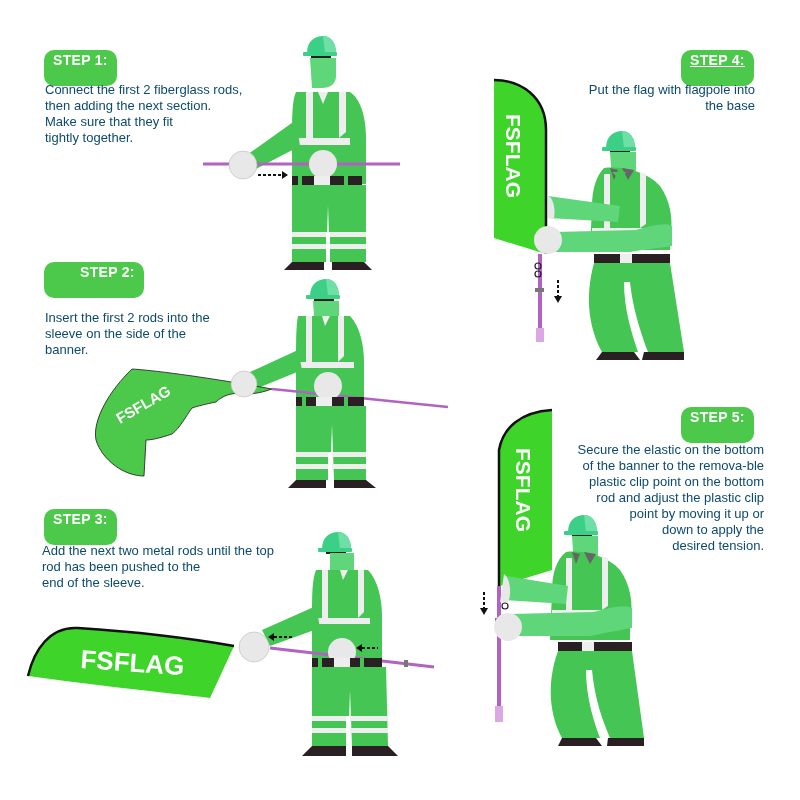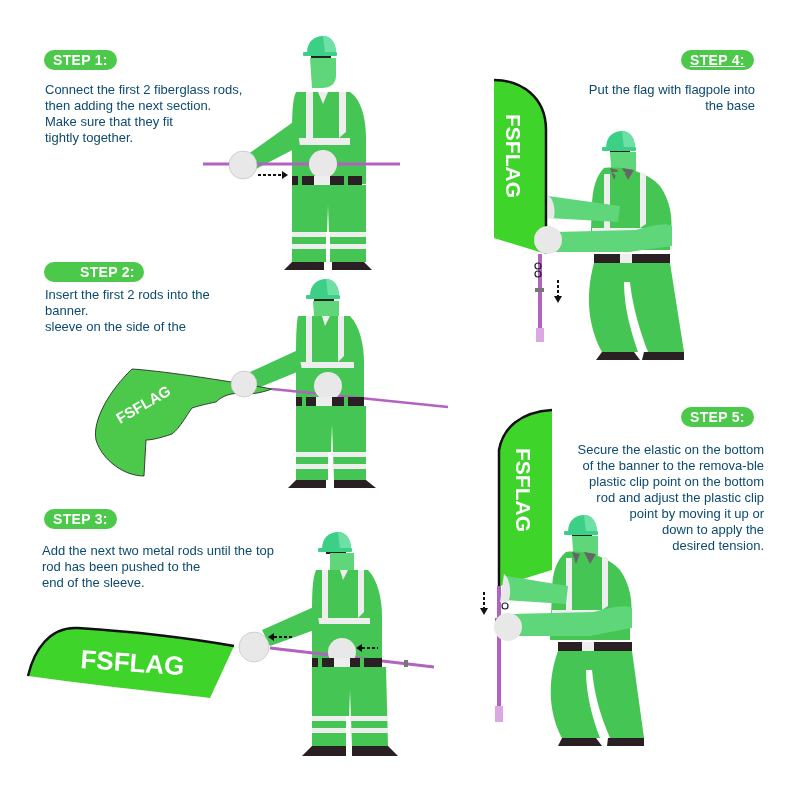--- a/index.html
+++ b/index.html
@@ -1,17 +1,17 @@
 <!DOCTYPE html>
 <html><head>
 <meta charset="utf-8">
 <style>
   html, body { margin:0; padding:0; background:#ffffff; }
   body { width:800px; height:800px; position:relative; overflow:hidden; font-family:"Liberation Sans", sans-serif; color:#1a1a1a; }
-  .badge { position:absolute; background:#4cc94a; color:#fff; font-weight:bold; font-size:14px; line-height:20px; height:20px; padding:0 9px; border-radius:10px; letter-spacing:0.3px; }
+  .badge { position:absolute; background:#4cc94a; color:#fff; font-weight:bold; font-size:14px; line-height:20px; height:36px; padding:0 9px; border-radius:10px; letter-spacing:0.3px; }
   .desc { position:absolute; font-size:13px; line-height:16px; color:#0c4a6e; margin:0; }
   .desc.right { text-align:right; }
   .line { display:block; white-space:nowrap; }
   svg.fig { position:absolute; left:0; top:0; }
   .flagtext { font-family:"Liberation Sans", sans-serif; font-weight:bold; fill:#ffffff; }
 </style>
 </head>
 <body>
 
 <svg class="fig" width="800" height="800" viewBox="0 0 800 800">
@@ -172,24 +172,24 @@
 
 <div class="badge" style="left:44px;top:50px;">STEP 1:</div>
 <div class="desc" style="left:45px;top:82px;">
   <span class="line">Connect the first 2 fiberglass rods,</span>
   <span class="line">then adding the next section.</span>
   <span class="line">Make sure that they fit</span>
   <span class="line">tightly together.</span>
 </div>
 
 <div class="badge" style="left:44px;top:262px;padding-left:36px;">STEP 2:</div>
-<div class="desc" style="left:45px;top:287px;">
+<div class="desc" style="left:45px;top:310px;">
   <span class="line">Insert the first 2 rods into the</span>
+  <span class="line">sleeve on the side of the</span>
   <span class="line">banner.</span>
-  <span class="line">sleeve on the side of the</span>
 </div>
 
 <div class="badge" style="left:44px;top:509px;">STEP 3:</div>
 <div class="desc" style="left:42px;top:543px;">
   <span class="line">Add the next two metal rods until the top</span>
   <span class="line">rod has been pushed to the</span>
   <span class="line">end of the sleeve.</span>
 </div>
 
 <div class="badge" style="left:681px;top:50px;text-decoration:underline;">STEP 4:</div>

